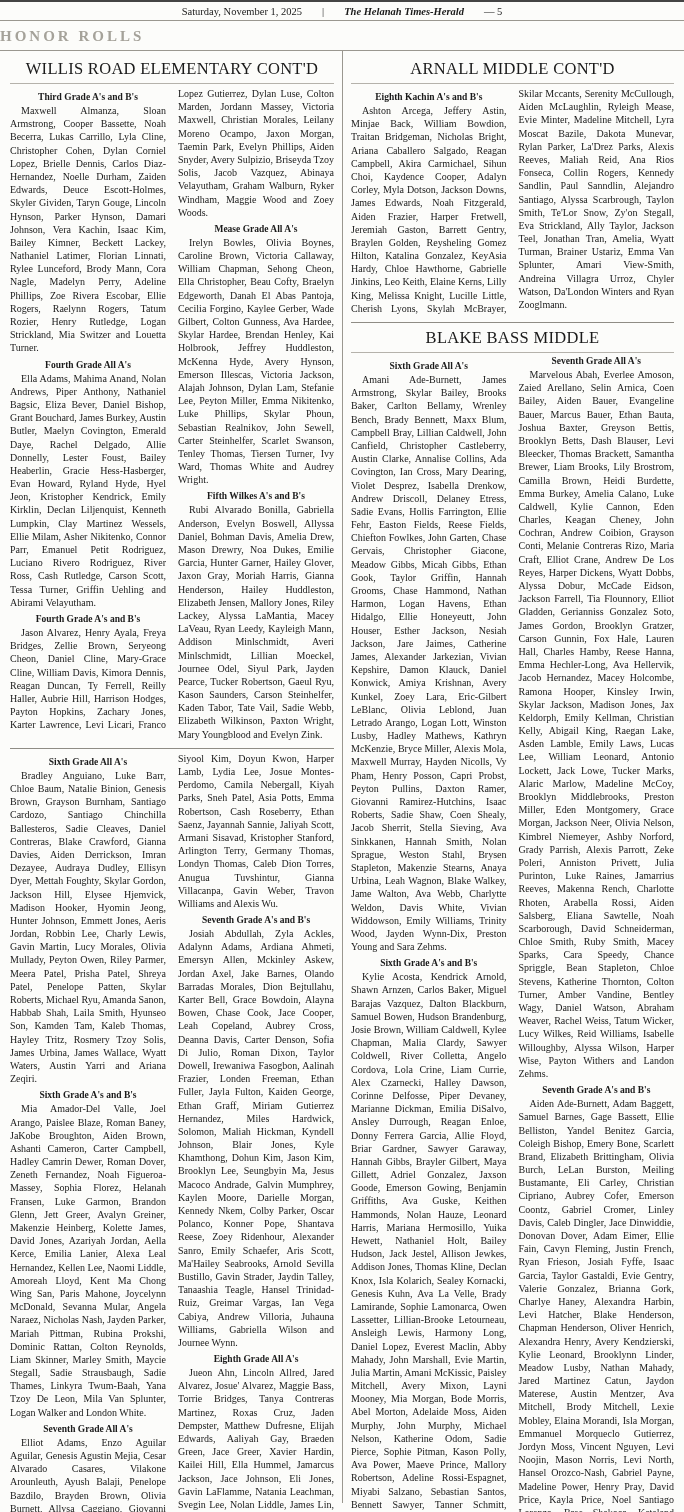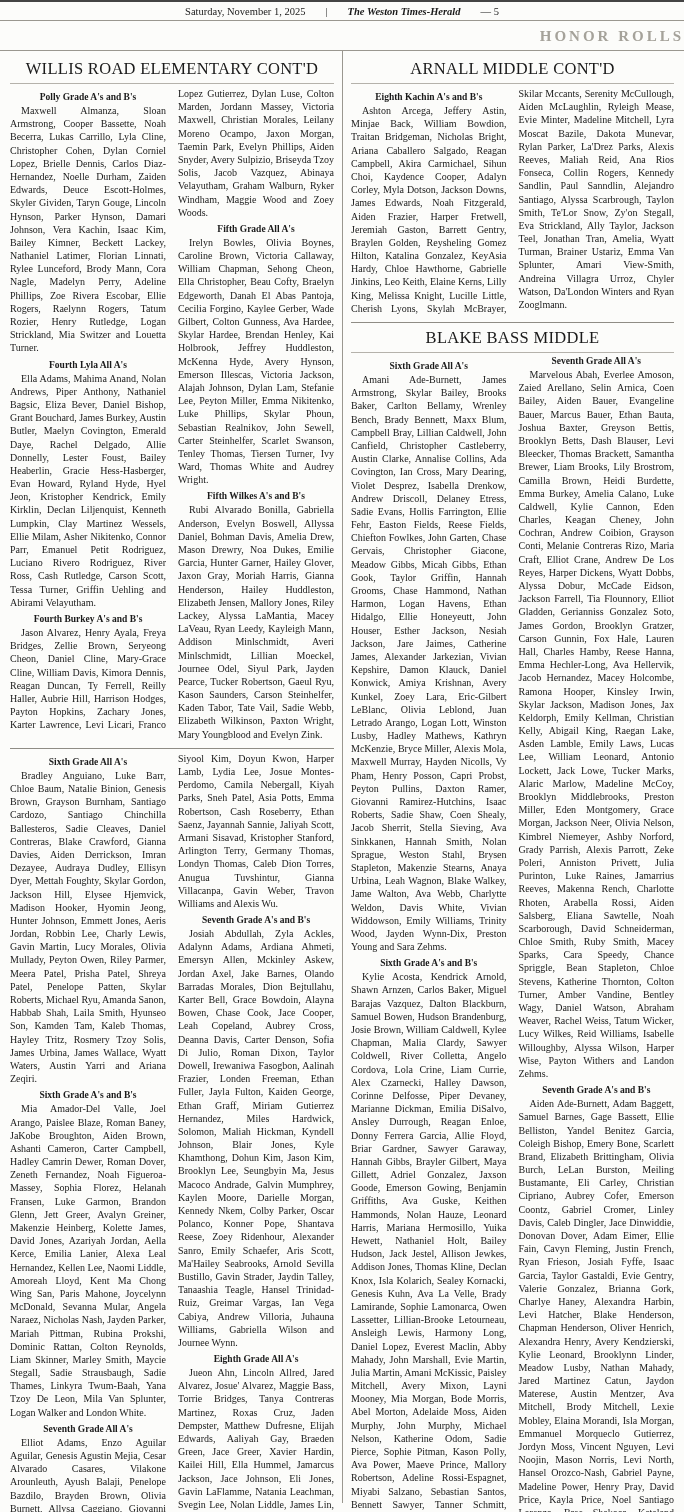--- a/index.html
+++ b/index.html
@@ -9,21 +9,21 @@
     font-family:"Liberation Serif", serif;
     overflow:hidden; position:relative;
     border-top:2px solid #444;
   }
   .masthead {
     display:flex; justify-content:center; align-items:baseline; gap:20px;
     font-size:10.5px; padding:4px 8px 3px; border-bottom:1px solid #9a978f;
   }
   .masthead .paper { font-style:italic; font-weight:bold; }
   .banner {
-    text-align:right; padding:6px 0 5px; border-bottom:1px solid #9a978f;
+    text-align:left; padding:6px 0 5px; border-bottom:1px solid #9a978f;
   }
   .banner span {
     color:#a5a29a; font-weight:bold; font-size:15px; letter-spacing:3px;
   }
   .content {
     display:flex; align-items:stretch; height:1452px; box-sizing:border-box;
   }
   .half { width:50%; box-sizing:border-box; padding:6px 8px 8px 10px; display:flex; flex-direction:column; }
   .right-half { border-left:1px solid #9a978f; padding:6px 10px 8px 8px; }
   section + section { border-top:1px solid #8f8c85; margin-top:7px; padding-top:3px; }
@@ -42,49 +42,49 @@
   .jump-line .jump-bold { font-weight:bold; }
 </style>
 </head>
 <body>
 
 <div class="page">
 
   <header class="masthead">
     <span>Saturday, November 1, 2025</span>
     <span>|</span>
-    <span class="paper">The Weston Times-Herald</span>
+    <span class="paper">The Helanah Times-Herald</span>
     <span>— 5</span>
   </header>
 
   <div class="banner">
     <span>HONOR ROLLS</span>
   </div>
 
   <main class="content">
 
     <div class="half left-half">
 
       <section>
         <h2 class="sec-title">WILLIS ROAD ELEMENTARY CONT'D</h2>
         <div class="sec-body">
           <div class="group">
-            <h3>Polly Grade A's and B's</h3>
+            <h3>Third Grade A's and B's</h3>
             <p>Maxwell Almanza, Sloan Armstrong, Cooper Bassette, Noah Becerra, Lukas Carrillo, Lyla Cline, Christopher Cohen, Dylan Corniel Lopez, Brielle Dennis, Carlos Diaz-Hernandez, Noelle Durham, Zaiden Edwards, Deuce Escott-Holmes, Skyler Gividen, Taryn Gouge, Lincoln Hynson, Parker Hynson, Damari Johnson, Vera Kachin, Isaac Kim, Bailey Kimner, Beckett Lackey, Nathaniel Latimer, Florian Linnati, Rylee Lunceford, Brody Mann, Cora Nagle, Madelyn Perry, Adeline Phillips, Zoe Rivera Escobar, Ellie Rogers, Raelynn Rogers, Tatum Rozier, Henry Rutledge, Logan Strickland, Mia Switzer and Louetta Turner.</p>
           </div>
           <div class="group">
-            <h3>Fourth Lyla All A's</h3>
+            <h3>Fourth Grade All A's</h3>
             <p>Ella Adams, Mahima Anand, Nolan Andrews, Piper Anthony, Nathaniel Bagsic, Eliza Bever, Daniel Bishop, Grant Bouchard, James Burkey, Austin Butler, Maelyn Covington, Emerald Daye, Rachel Delgado, Allie Donnelly, Lester Foust, Bailey Heaberlin, Gracie Hess-Hasberger, Evan Howard, Ryland Hyde, Hyel Jeon, Kristopher Kendrick, Emily Kirklin, Declan Liljenquist, Kenneth Lumpkin, Clay Martinez Wessels, Ellie Milam, Asher Nikitenko, Connor Parr, Emanuel Petit Rodriguez, Luciano Rivero Rodriguez, River Ross, Cash Rutledge, Carson Scott, Tessa Turner, Griffin Uehling and Abirami Velayutham.</p>
           </div>
           <div class="group">
-            <h3>Fourth Burkey A's and B's</h3>
+            <h3>Fourth Grade A's and B's</h3>
             <p>Jason Alvarez, Henry Ayala, Freya Bridges, Zellie Brown, Seryeong Cheon, Daniel Cline, Mary-Grace Cline, William Davis, Kimora Dennis, Reagan Duncan, Ty Ferrell, Reilly Haller, Aubrie Hill, Harrison Hodges, Payton Hopkins, Zachary Jones, Karter Lawrence, Levi Licari, Franco Lopez Gutierrez, Dylan Luse, Colton Marden, Jordann Massey, Victoria Maxwell, Christian Morales, Leilany Moreno Ocampo, Jaxon Morgan, Taemin Park, Evelyn Phillips, Aiden Snyder, Avery Sulpizio, Briseyda Tzoy Solis, Jacob Vazquez, Abinaya Velayutham, Graham Walburn, Ryker Windham, Maggie Wood and Zoey Woods.</p>
           </div>
           <div class="group">
-            <h3>Fifth Grade All A's</h3>
+            <h3>Mease Grade All A's</h3>
             <p>Irelyn Bowles, Olivia Boynes, Caroline Brown, Victoria Callaway, William Chapman, Sehong Cheon, Ella Christopher, Beau Cofty, Braelyn Edgeworth, Danah El Abas Pantoja, Cecilia Forgino, Kaylee Gerber, Wade Gilbert, Colton Gunness, Ava Hardee, Skylar Hardee, Brendan Henley, Kai Holbrook, Jeffrey Huddleston, McKenna Hyde, Avery Hynson, Emerson Illescas, Victoria Jackson, Alajah Johnson, Dylan Lam, Stefanie Lee, Peyton Miller, Emma Nikitenko, Luke Phillips, Skylar Phoun, Sebastian Realnikov, John Sewell, Carter Steinhelfer, Scarlet Swanson, Tenley Thomas, Tiersen Turner, Ivy Ward, Thomas White and Audrey Wright.</p>
           </div>
           <div class="group">
             <h3>Fifth Wilkes A's and B's</h3>
             <p>Rubi Alvarado Bonilla, Gabriella Anderson, Evelyn Boswell, Allyssa Daniel, Bohman Davis, Amelia Drew, Mason Drewry, Noa Dukes, Emilie Garcia, Hunter Garner, Hailey Glover, Jaxon Gray, Moriah Harris, Gianna Henderson, Hailey Huddleston, Elizabeth Jensen, Mallory Jones, Riley Lackey, Alyssa LaMantia, Macey LaVeau, Ryan Leedy, Kayleigh Mann, Addison Minlschmidt, Averi Minlschmidt, Lillian Moeckel, Journee Odel, Siyul Park, Jayden Pearce, Tucker Robertson, Gaeul Ryu, Kason Saunders, Carson Steinhelfer, Kaden Tabor, Tate Vail, Sadie Webb, Elizabeth Wilkinson, Paxton Wright, Mary Youngblood and Evelyn Zink.</p>
           </div>
         </div>
       </section>
 
       <section>

